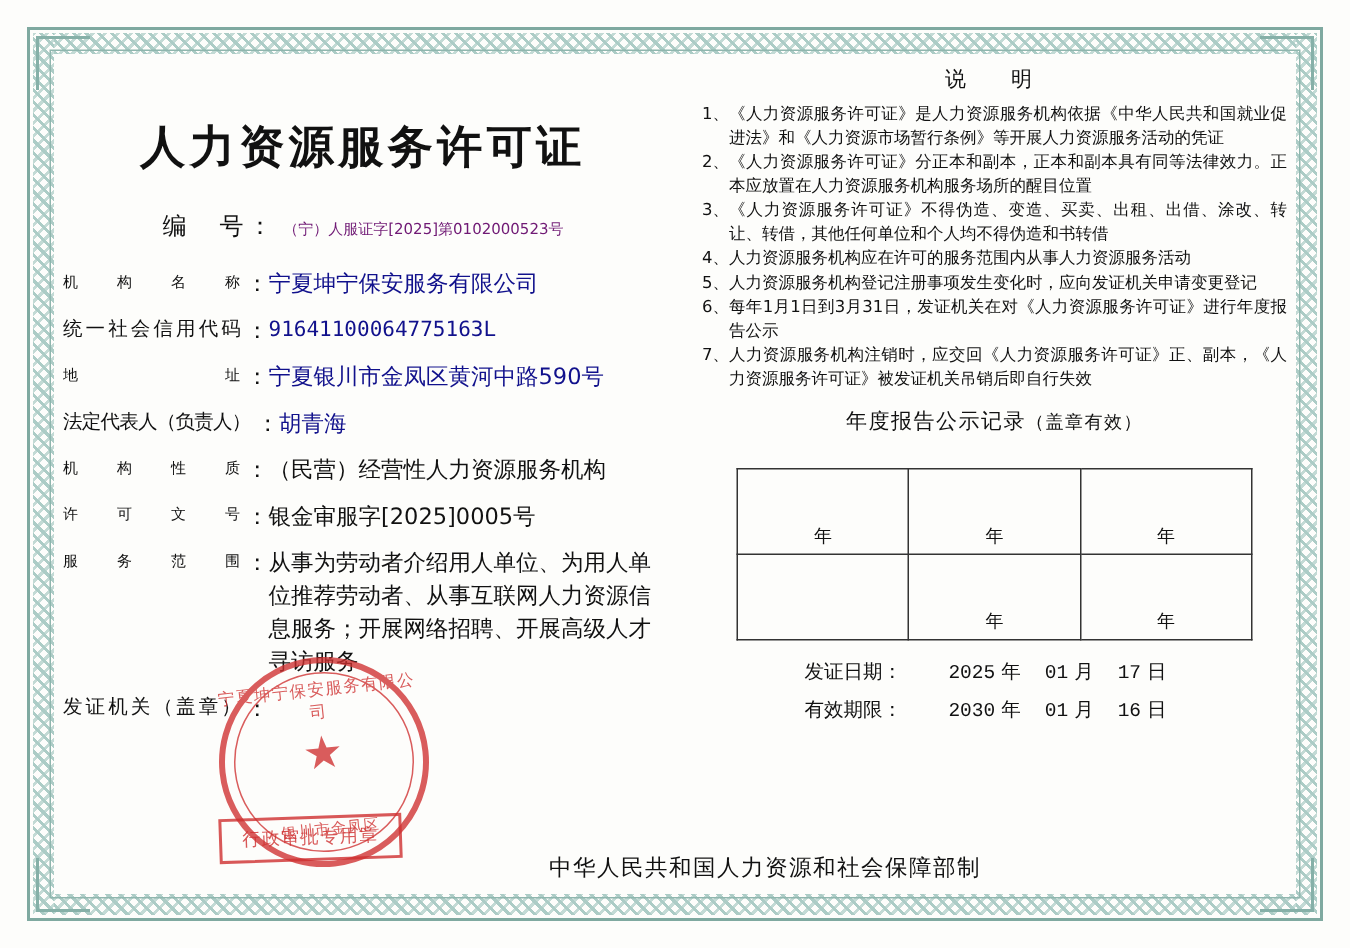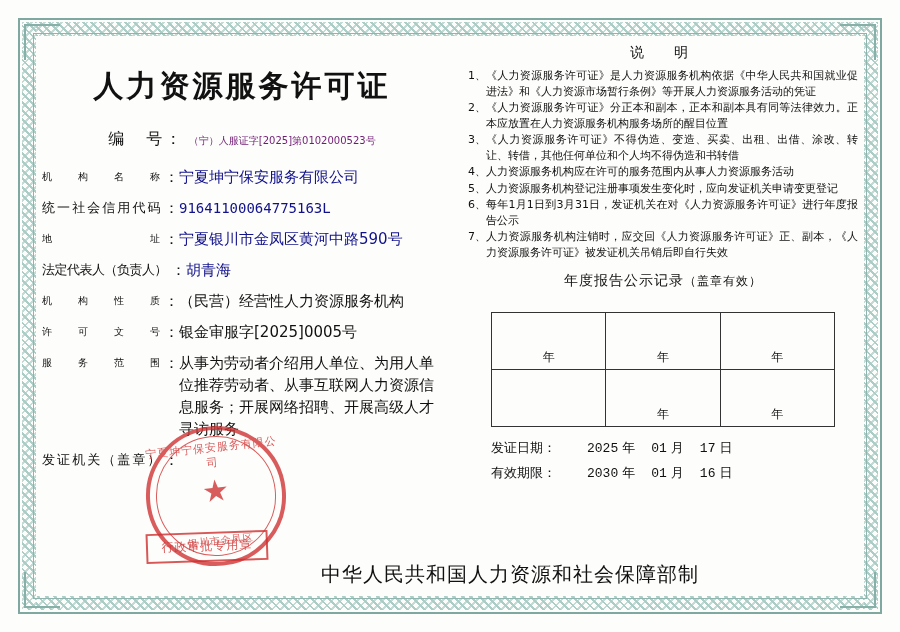--- a/index.html
+++ b/index.html
@@ -81,21 +81,21 @@
     left: 42px;
     top: 44px;
     right: 42px;
     bottom: 42px;
   }
 
   
   .left-col {
     position: absolute;
     left: 0;
-    top: 4px;
+    top: 16px;
     width: 400px;
   }
   .main-title {
     font-family: "DejaVu Serif", serif;
     font-size: 30px;
     font-weight: bold;
     letter-spacing: 3px;
     color: #111;
     text-align: center;
     margin-top: 18px;
@@ -302,41 +302,42 @@
     width: 344px;
     margin: 12px auto 0;
     font-size: 13px;
     color: #111;
   }
   .date-line {
     display: flex;
     align-items: baseline;
     margin-bottom: 7px;
     white-space: nowrap;
+    justify-content: center;
   }
   .date-line .dl-label {
     flex: 0 0 92px;
     letter-spacing: 0px;
   }
   .date-line .dl-num {
     font-family: Liberation Mono, monospace;
     padding: 0 4px;
   }
   .date-line .dl-unit {
     padding-right: 12px;
   }
 
   
   .footer {
     position: absolute;
     left: 0;
     right: 0;
     bottom: 2px;
     text-align: center;
-    font-size: 20px;
+    font-size: 15px;
     color: #111;
     letter-spacing: 1px;
   }
   .footer-inner {
     display: inline-block;
     padding-left: 120px;
   }
 </style>
 </head>
 <body>

